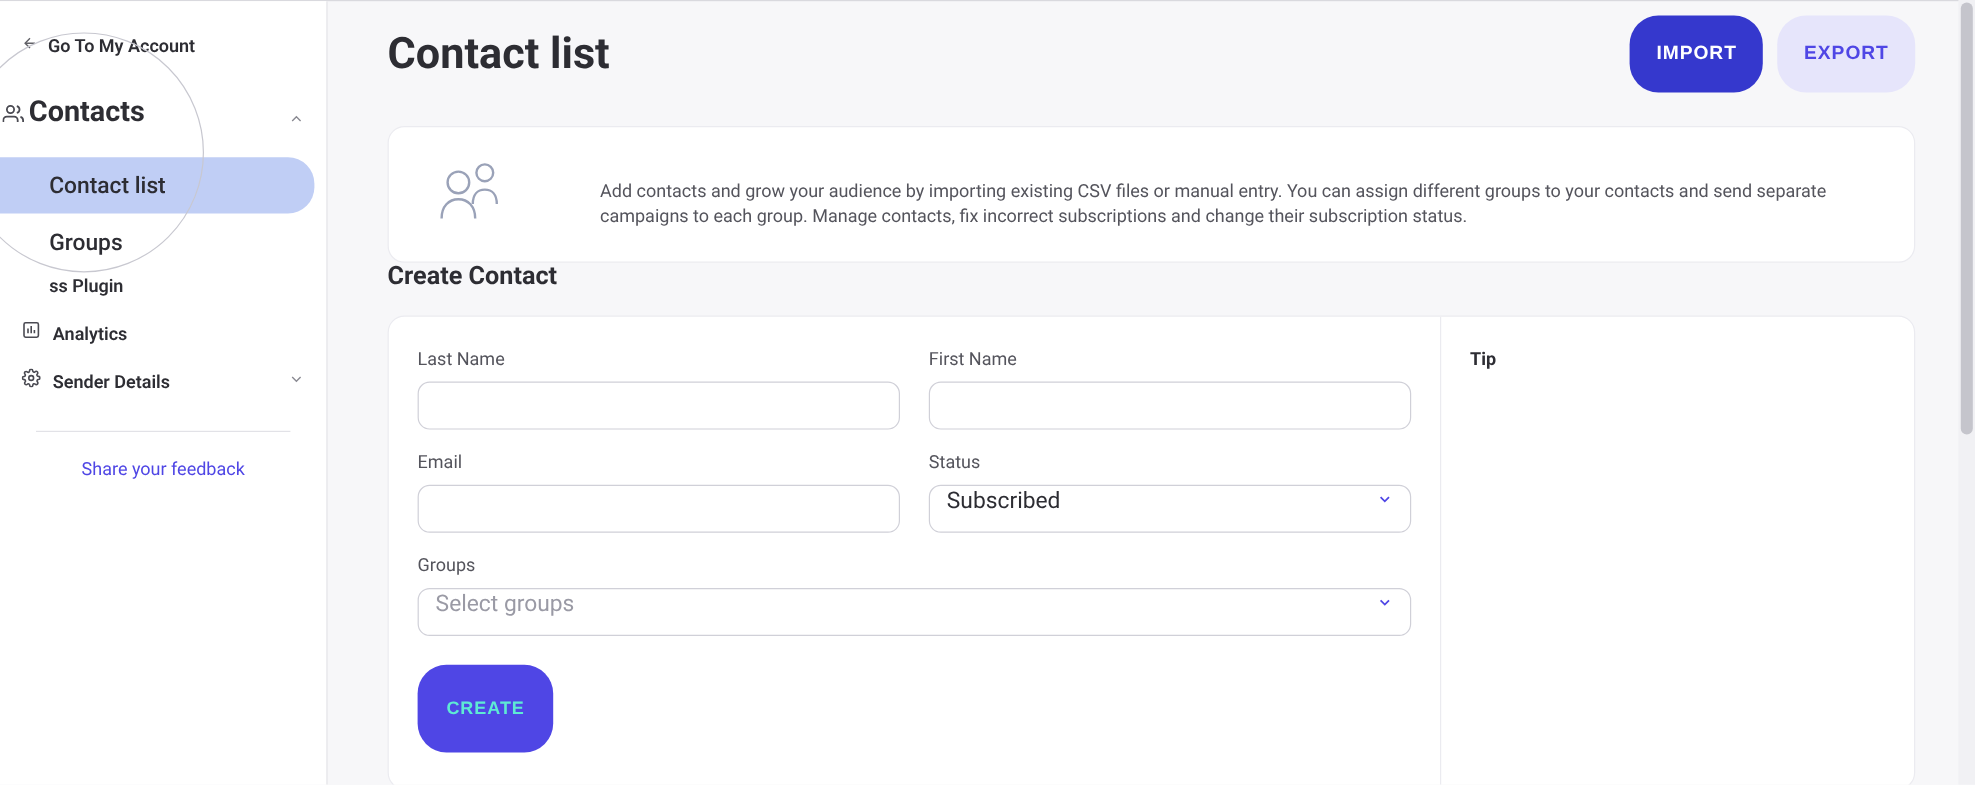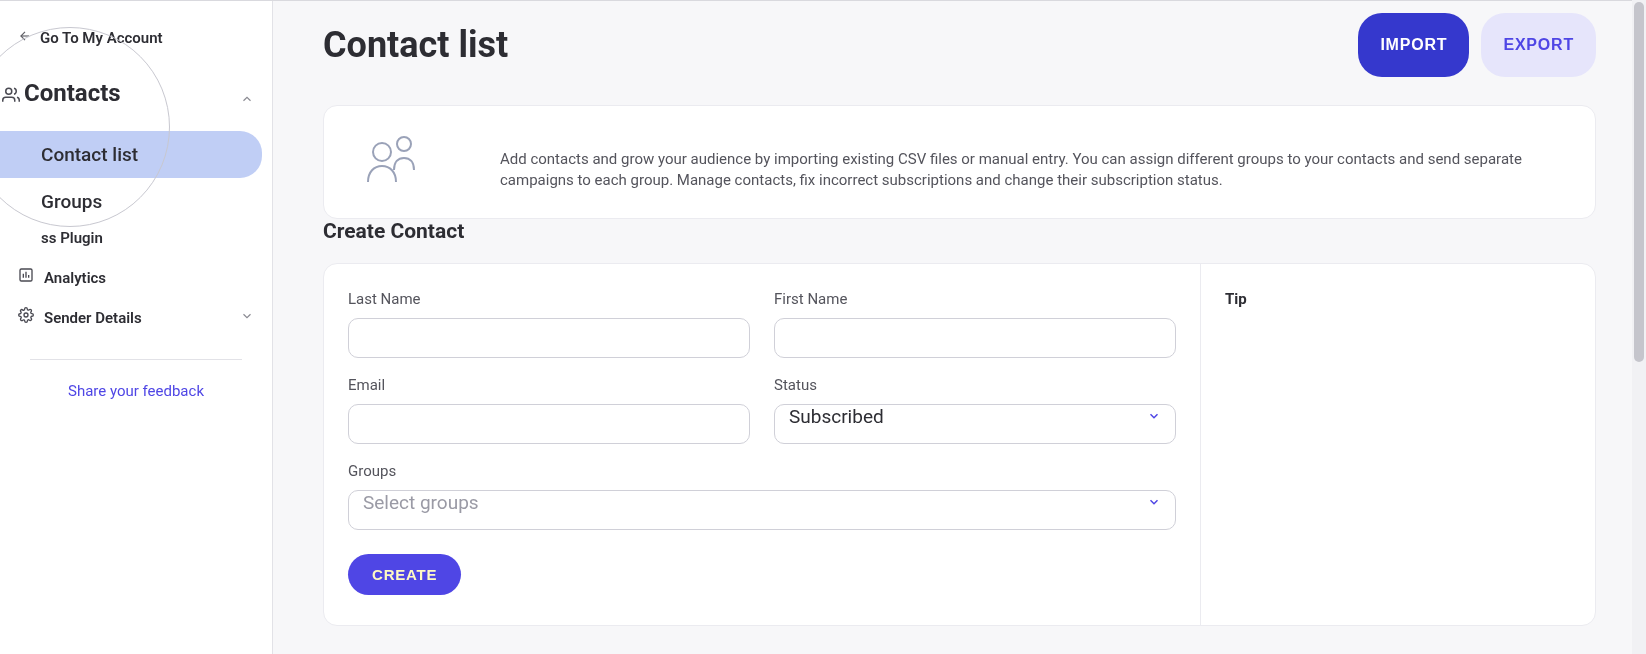--- a/index.html
+++ b/index.html
@@ -185,24 +185,24 @@
       display: flex;
       align-items: flex-start;
       justify-content: space-between;
       cursor: pointer;
     }
     .sel .placeholder { color: #9a9aa5; }
     .chevd { color: #4f46e5; }
     input.inp { outline: none; }
     .btn-create {
       background: #4f46e5;
-      color: #fef9c3;
+      color: #5eead4;
       border: none;
       border-radius: 24px;
-      padding: 12px 24px;
+      padding: 28px 24px;
       font-size: 15px;
       font-weight: 600;
       letter-spacing: 0.8px;
       cursor: pointer;
       margin-top: 6px;
     }
     .form-right {
       width: 395px;
       border-left: 1px solid #ebebf0;
       padding: 26px 24px;

